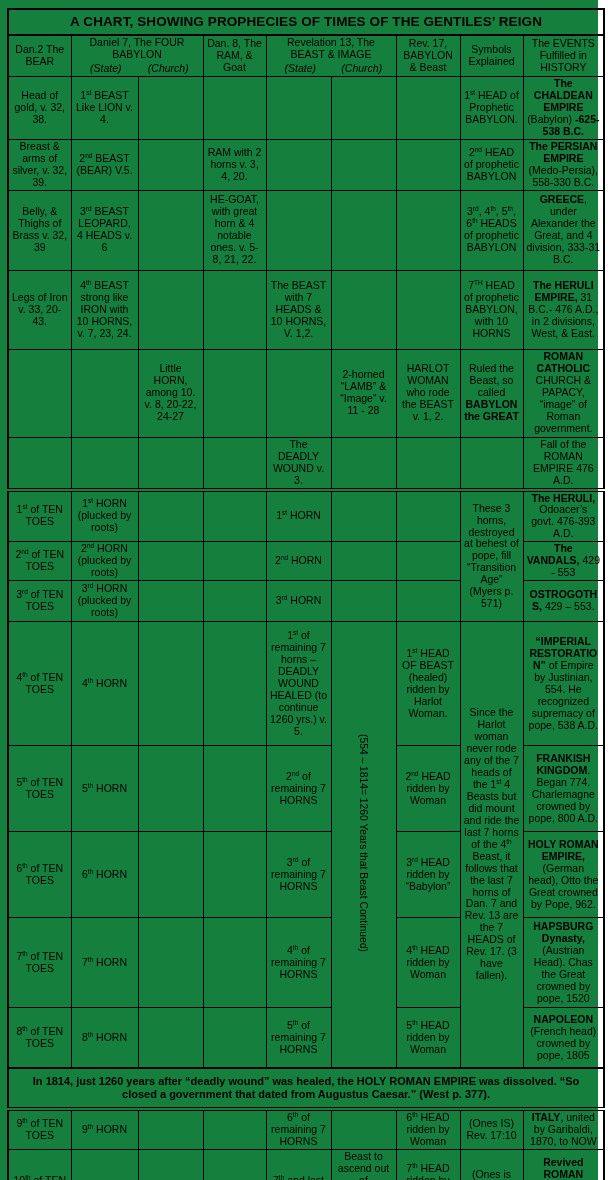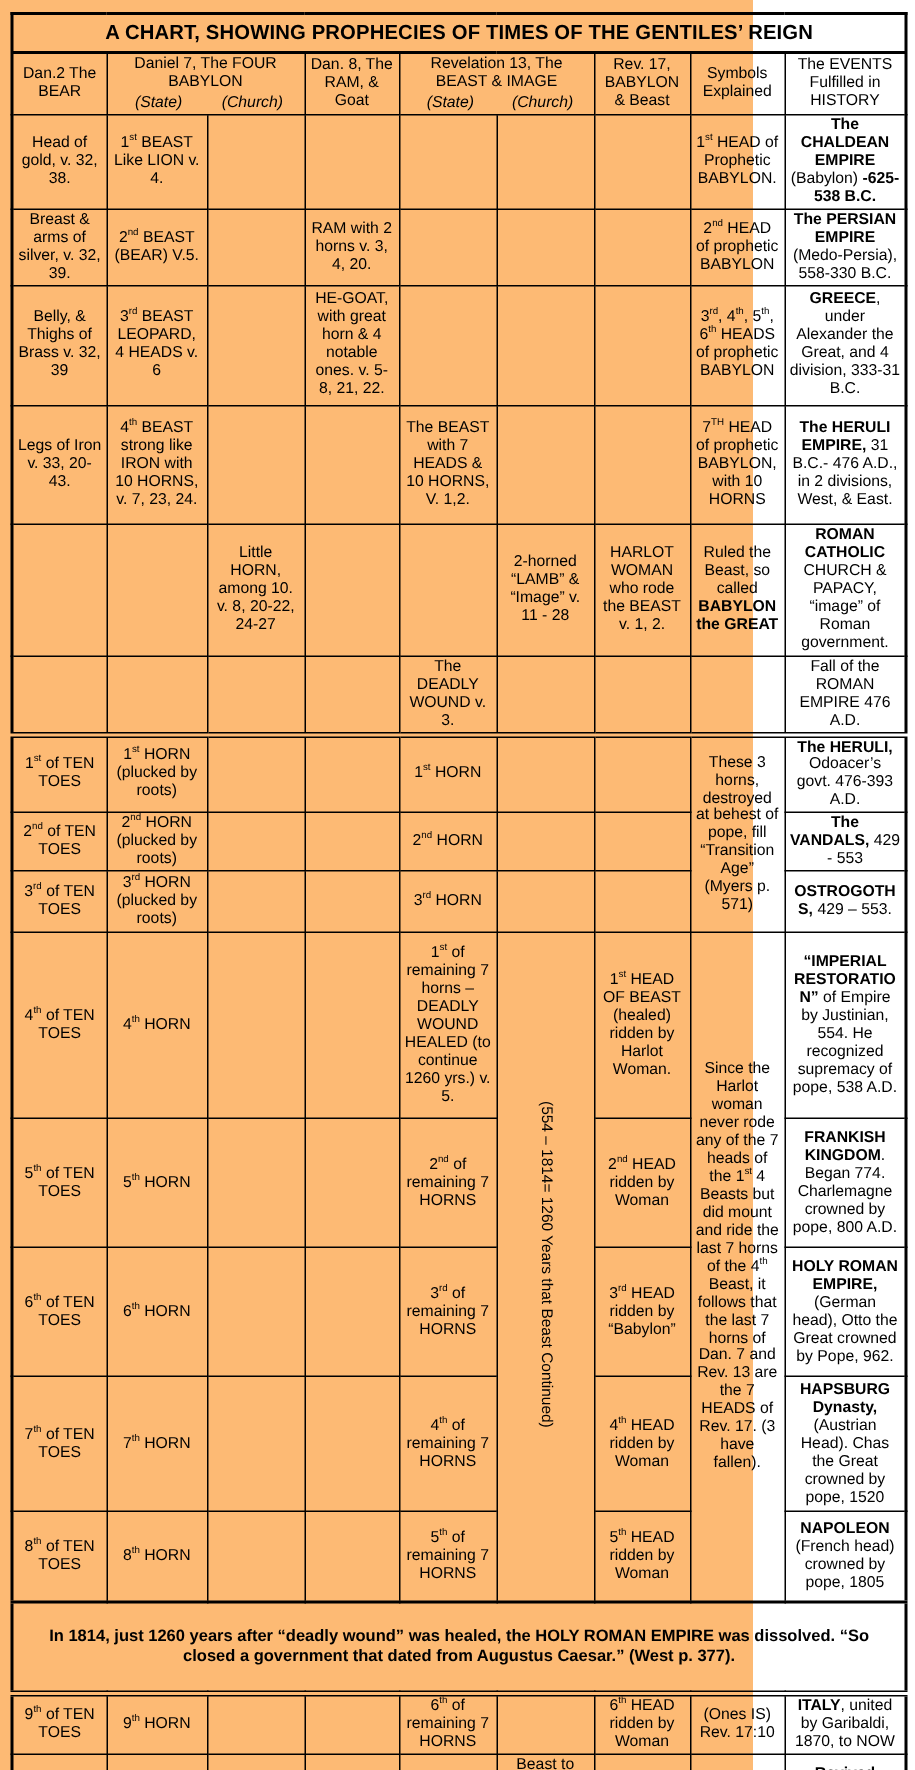--- a/index.html
+++ b/index.html
@@ -1,18 +1,18 @@
 <!DOCTYPE html>
 <html><head>
 <meta charset="utf-8">
 <style>
   html, body { margin:0; padding:0; background:#ffffff; }
   .page {
-    width:502px; height:1180px; box-sizing:border-box;
-    padding:8px 7px; background:#fdba74; color:#000;
+    width:598px; height:1180px; box-sizing:border-box;
+    padding:8px 7px; background:#15803d; color:#000;
     font-family:"Liberation Sans", sans-serif;
   }
   table.chart {
     border-collapse:collapse; table-layout:fixed; width:596px;
     border:2px solid #000;
   }
   td, th {
     border:1px solid #000; padding:1px 3px;
     font-size:10.5px; line-height:1.14; font-weight:normal;
     text-align:center; vertical-align:middle; color:#000;
@@ -22,21 +22,21 @@
     font-weight:bold; font-size:13.5px; height:22px;
     border-bottom:2px solid #000; letter-spacing:.1px;
   }
   .subrow { display:flex; margin-top:2px;font-style:italic; }
   .subrow span { flex:1 1 50%; }
   sup { font-size:.62em; vertical-align:super; line-height:0; }
   tr.dbl-top td { border-top:4px double #000; }
   tr.note-row td {
     font-weight:bold; font-size:11px; height:34px;
     border-top:2px solid #000; border-bottom:4px double #000;
-    padding:12px 6px;
+    padding:2px 6px;
   }
   .vcell { padding:0; }
   .vtext {
     writing-mode:vertical-rl; text-orientation:mixed;
     display:inline-block; font-size:10.3px; white-space:nowrap;
     margin:0 auto;
   }
 </style>
 </head>
 <body>

